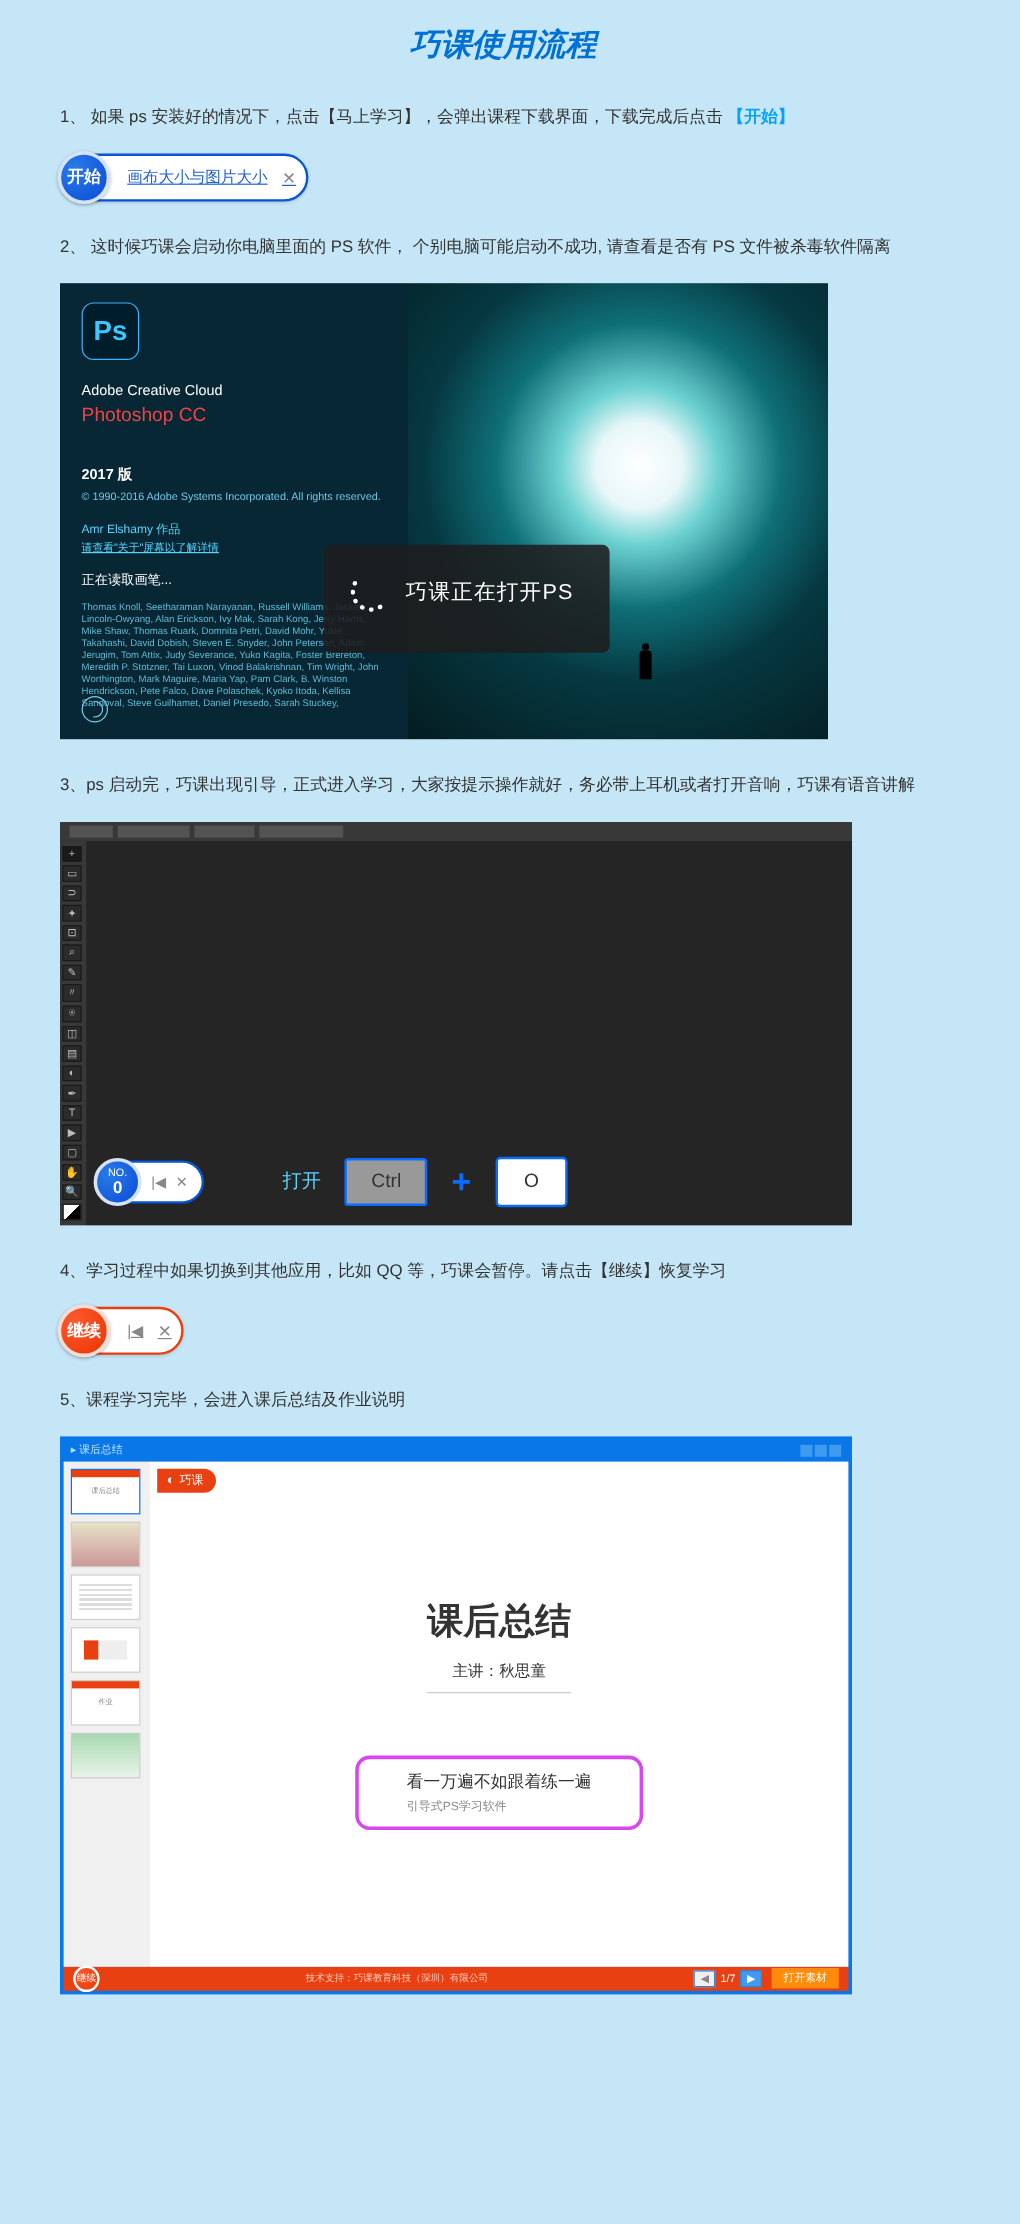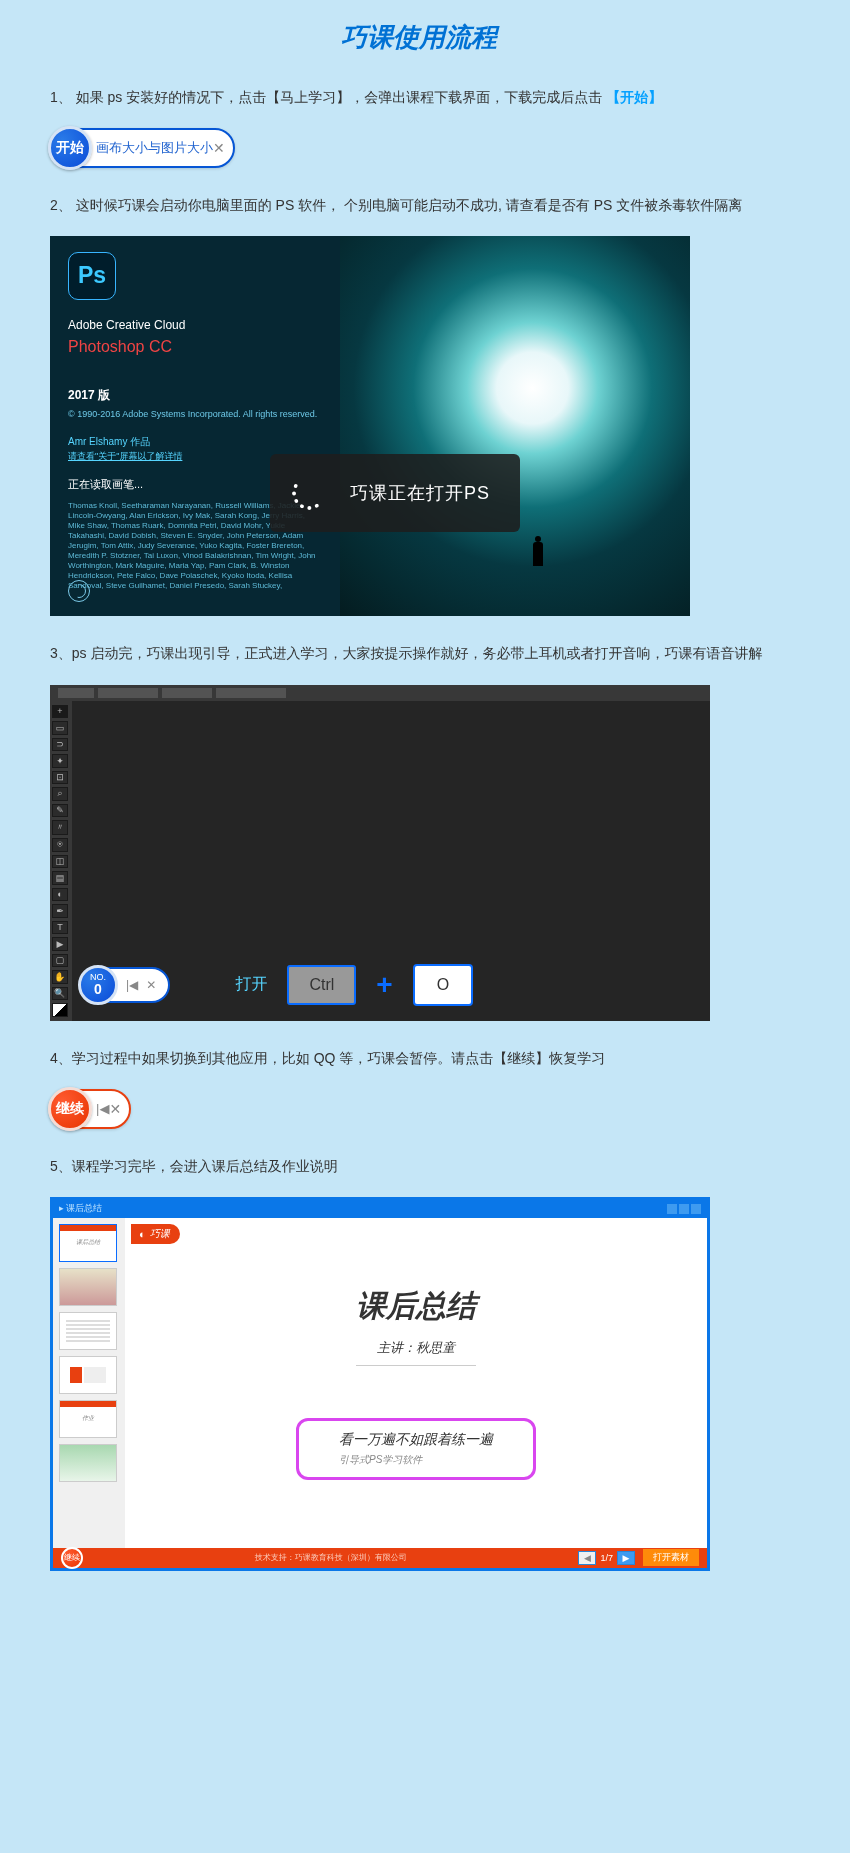--- a/index.html
+++ b/index.html
@@ -30,21 +30,21 @@
   }
   .circle-btn {
     width: 44px; height: 44px; border-radius: 50%;
     display: flex; align-items: center; justify-content: center;
     color: #fff; font-weight: bold; font-size: 14px;
     margin-left: -4px; margin-top: -2px; margin-bottom: -2px;
     box-shadow: 0 1px 3px rgba(0,0,0,0.3);
   }
   .circle-blue { background: radial-gradient(circle at 30% 30%, #2a7be8, #0a4bd8); border: 3px solid #d5e3f5; }
   .circle-red  { background: radial-gradient(circle at 30% 30%, #ff5a30, #e83400); border: 3px solid #f5dcd5; }
-  .pill-body { padding: 0 8px 0 4px; display: flex; align-items: center; gap: 0; color: #2063cf; font-size: 13px; }
+  .pill-body { padding: 0 8px 0 14px; display: flex; align-items: center; gap: 12px; color: #2063cf; font-size: 13px; text-decoration: underline; }
   .x-small { color: #888; font-size: 14px; }
 
   
   .ps-splash { position: relative; width: 640px; height: 380px; display: flex; }
   .ps-splash-left {
     flex: 0 0 290px; background: #062733; color: #cde6f1;
     padding: 16px 18px; font-size: 10px; line-height: 1.3;
   }
   .ps-logo {
     width: 48px; height: 48px; border-radius: 10px;
@@ -64,21 +64,21 @@
   .ps-cc-icon::after { content: ""; width: 12px; height: 12px; border: 1.5px solid #7bc9e8; border-radius: 50%; clip-path: inset(0 0 0 40%); }
   .ps-splash-right {
     flex: 1; position: relative;
     background: radial-gradient(circle at 55% 40%, #fff 0%, #e8f7f9 12%, #6ed2d2 22%, #0f6f77 40%, #063841 60%, #041c20 100%);
   }
   .person-silhouette { position: absolute; bottom: 50px; left: 55%; width: 10px; height: 24px; background: #000; border-radius: 3px 3px 0 0; }
   .person-silhouette::before { content: ""; position: absolute; top: -6px; left: 2px; width: 6px; height: 6px; background: #000; border-radius: 50%; }
   .overlay-box {
     position: absolute; top: 218px; left: 220px;
     background: rgba(30,30,30,0.88); border-radius: 6px;
-    padding: 22px 30px 22px 22px; display: flex; align-items: center; gap: 24px;
+    padding: 22px 30px 34px 22px; display: flex; align-items: center; gap: 12px;
   }
   .spinner {
     width: 34px; height: 34px; border: 4px dotted #fff; border-radius: 50%;
     border-top-color: transparent; border-right-color: transparent;
   }
   .overlay-text { color: #fff; font-size: 18px; letter-spacing: 1px; }
 
   
   .ps-ui { width: 660px; background: #2b2b2b; position: relative; }
   .ps-menu { background: #181818; color: #aaa; font-size: 9px; padding: 4px 8px; letter-spacing: 3px; }
@@ -118,21 +118,21 @@
   .plus-sign { color: #0a6cff; font-size: 28px; font-weight: bold; }
 
   
   .pill-red { border: 2px solid #e84010; }
 
   
   .summary-win { width: 660px; background: #0a77e8; padding: 3px; position: relative; margin-top: 14px; }
   .summary-titlebar { height: 18px; display: flex; align-items: center; justify-content: space-between; padding: 0 6px; color: #bde2ff; font-size: 9px; }
   .win-controls { display: flex; gap: 2px; }
   .win-ctrl { width: 10px; height: 10px; background: #3e9bf0; display: inline-block; }
-  .summary-body { display: flex; height: 330px; font-style: italic; }
+  .summary-body { display: flex; height: 421px; }
   .slide-thumbs { width: 72px; background: #f0f0f0; padding: 6px; overflow: hidden; }
   .thumb { width: 58px; height: 38px; background: #fff; border: 1px solid #ccc; margin-bottom: 6px; display: flex; align-items: center; justify-content: center; font-size: 6px; color: #888; }
   .thumb.sel { border: 1.5px solid #0a6cff; }
   .thumb.red-top { position: relative; }
   .thumb.red-top::before { content: ""; position: absolute; top: 0; left: 0; right: 0; height: 6px; background: #e84010; }
   .slide-main {
     flex: 1; background: #fff; position: relative;
     display: flex; flex-direction: column; align-items: center; justify-content: center;
   }
   .qk-logo {

